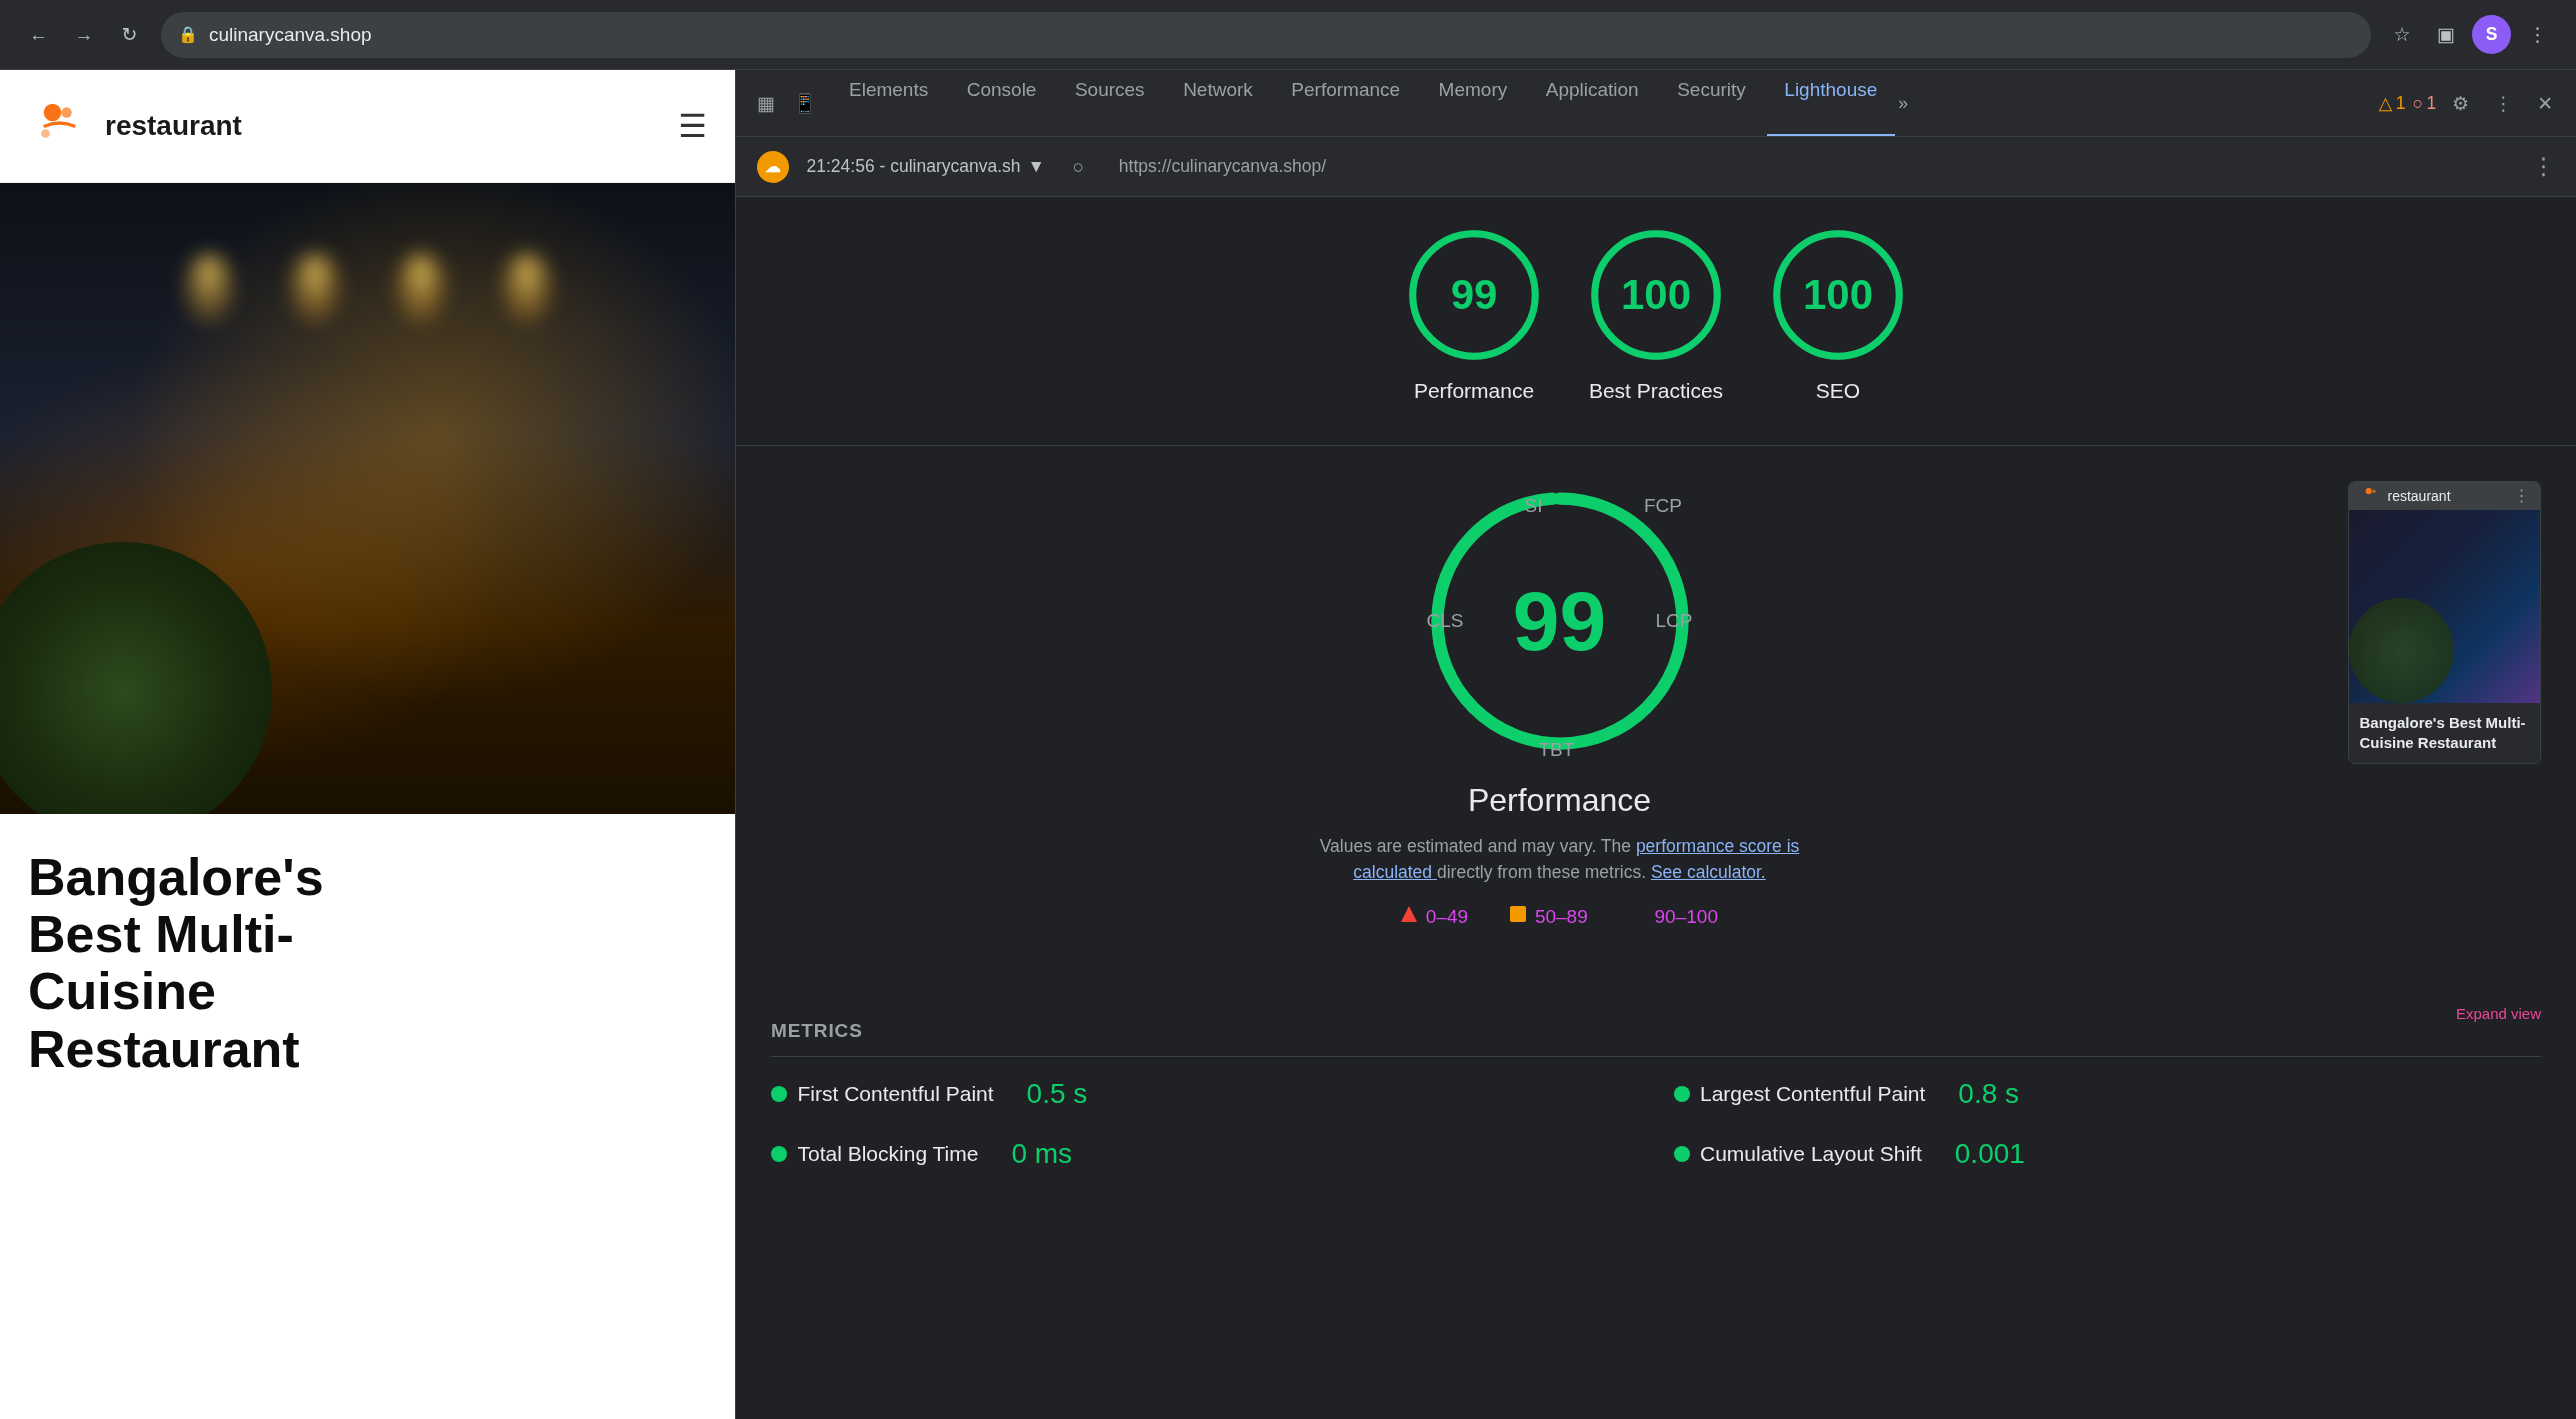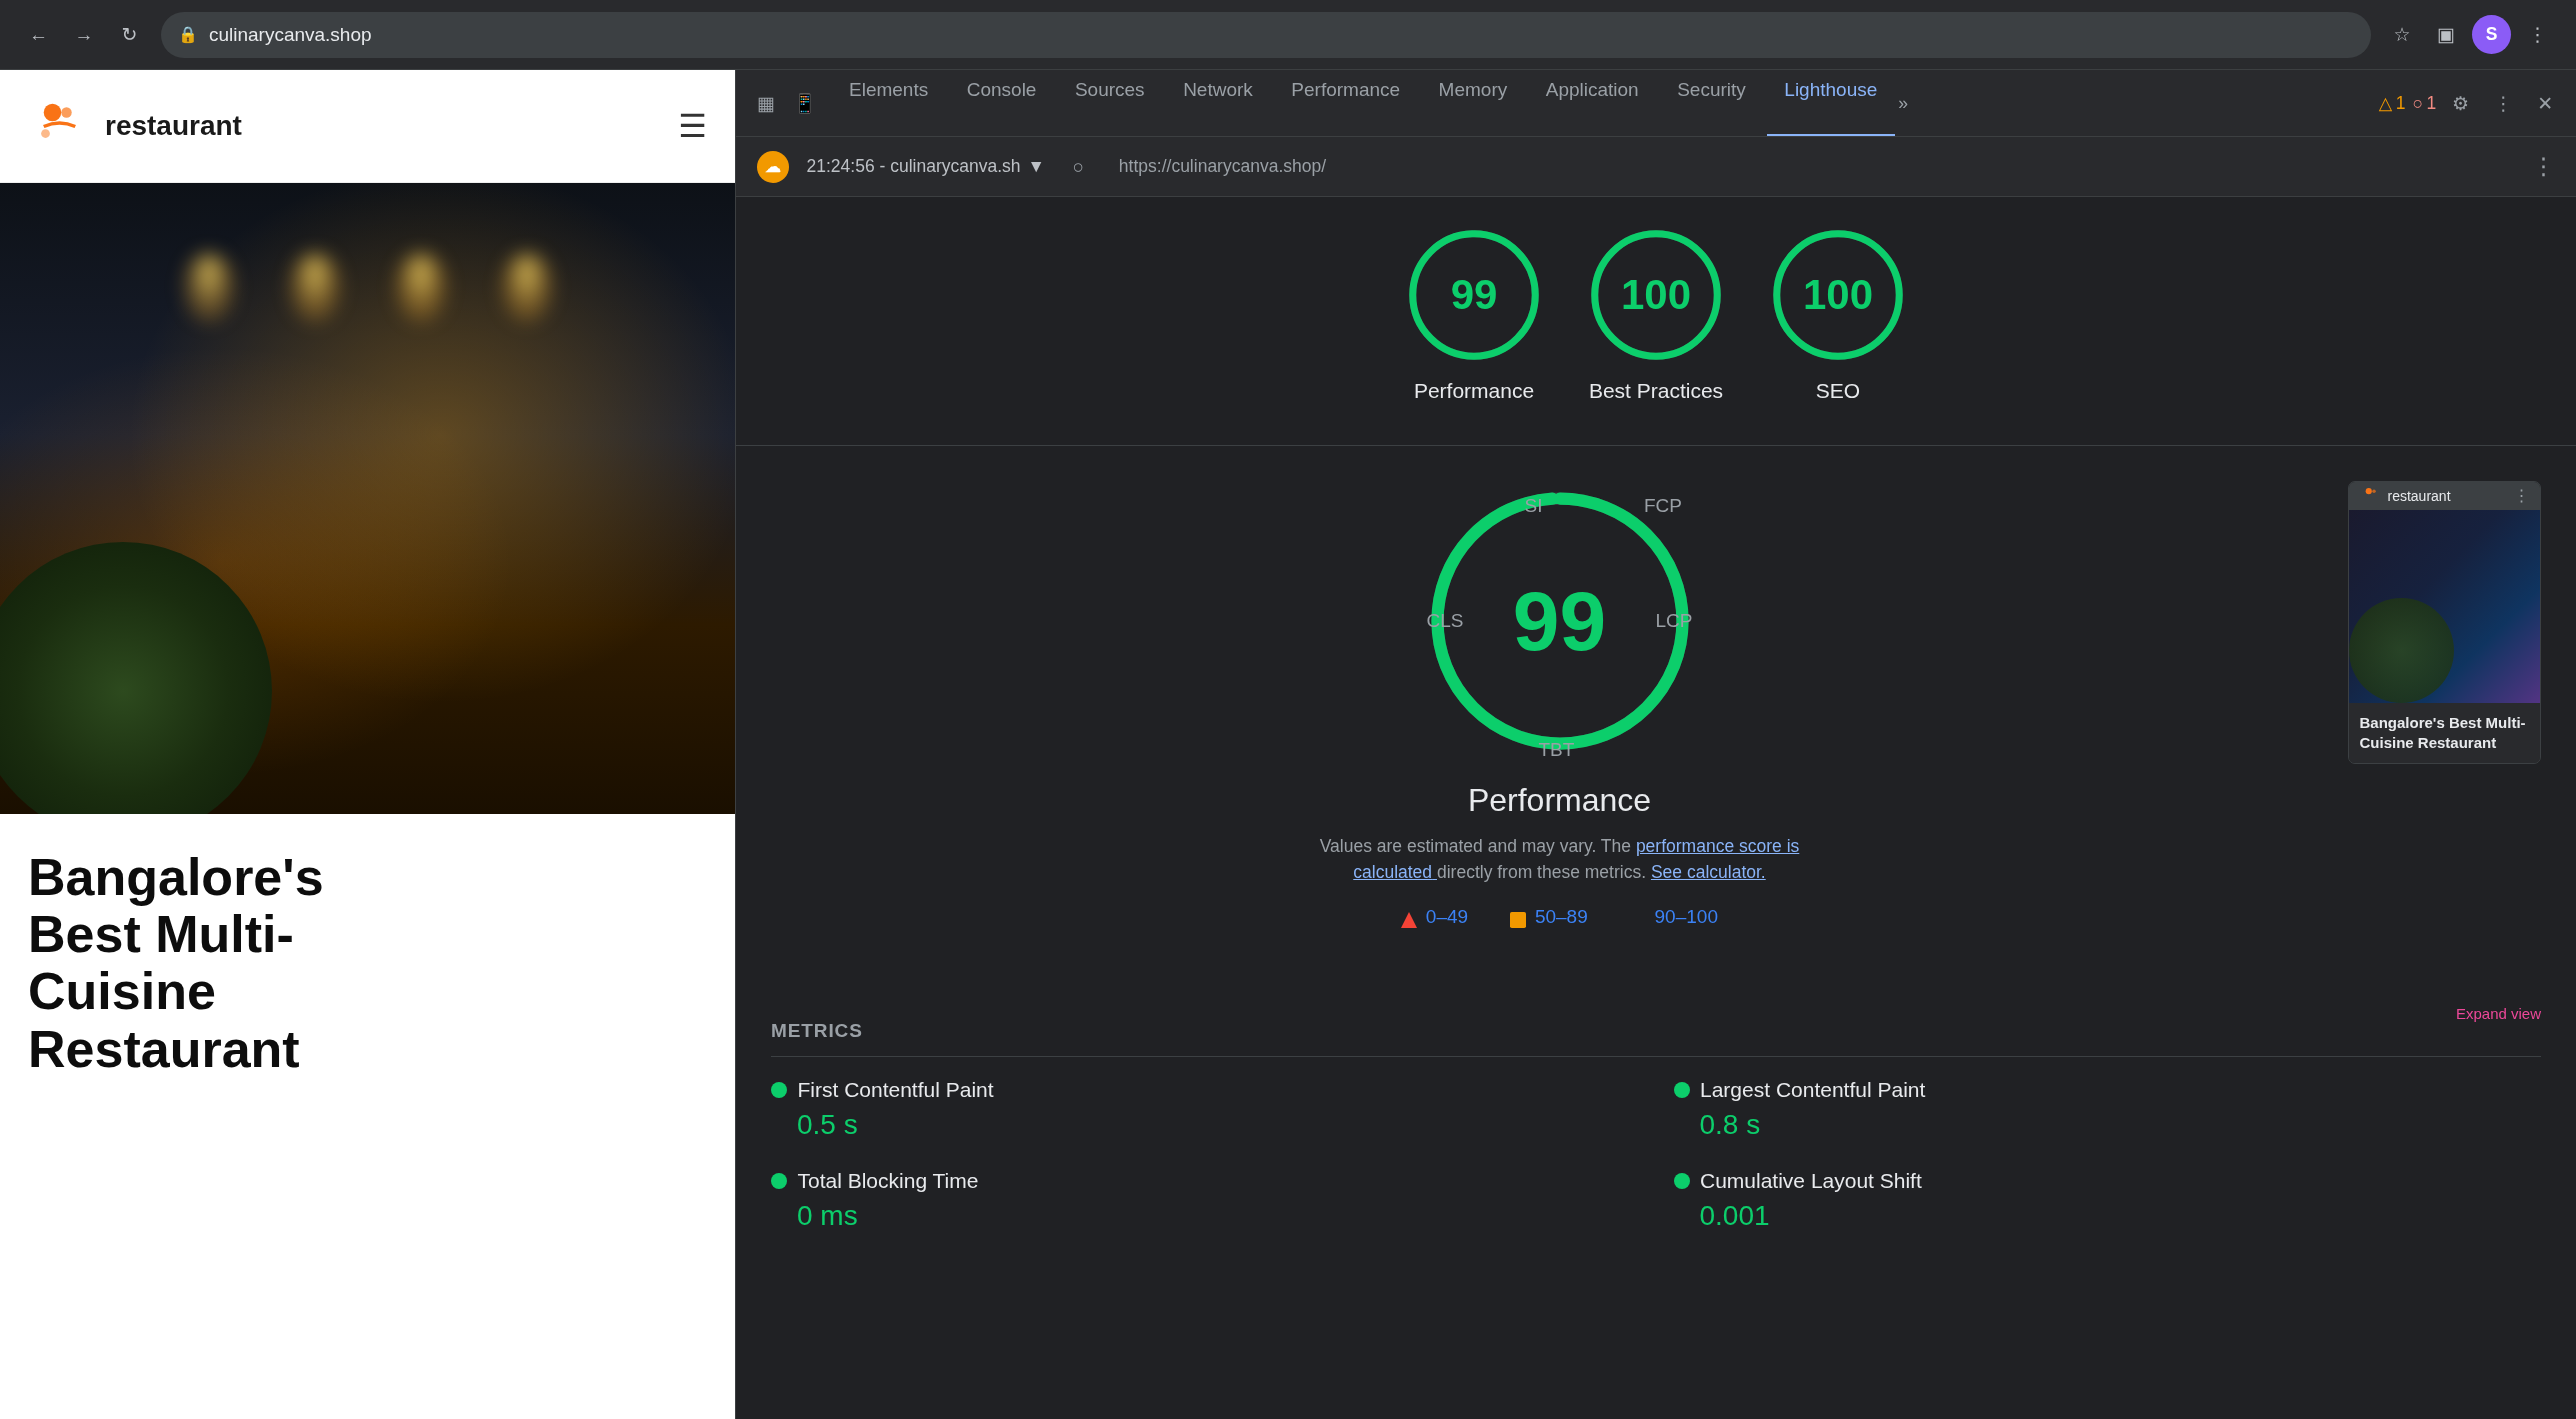--- a/index.html
+++ b/index.html
@@ -514,24 +514,24 @@
 
     
     .legend-row {
       display: flex;
       gap: 42px;
       align-items: center;
       margin: 21px 0;
     }
     .legend-item {
       display: flex;
-      align-items: flex-end;
+      align-items: flex-start;
       gap: 8.8px;
       font-size: 19px;
-      color: #3b82f6;
+      color: #d946ef;
     }
     .legend-dot {
       width: 16px; height: 16px;
       border-radius: 50%;
     }
     .legend-triangle {
       width: 0; height: 0;
       border-left: 8.8px solid transparent;
       border-right: 8.8px solid transparent;
       border-bottom: 16px solid #f44336;
@@ -568,21 +568,20 @@
       background: none;
       border: none;
     }
     .metrics-grid {
       display: grid;
       grid-template-columns: 1fr 1fr;
       gap: 28px 35px;
     }
     .metric-item {
       display: flex;
-      flex-direction: column;
       gap: 7px;
     }
     .metric-label-row {
       display: flex;
       align-items: center;
       gap: 10.5px;
     }
     .metric-dot {
       width: 16px; height: 16px;
       border-radius: 50%;

